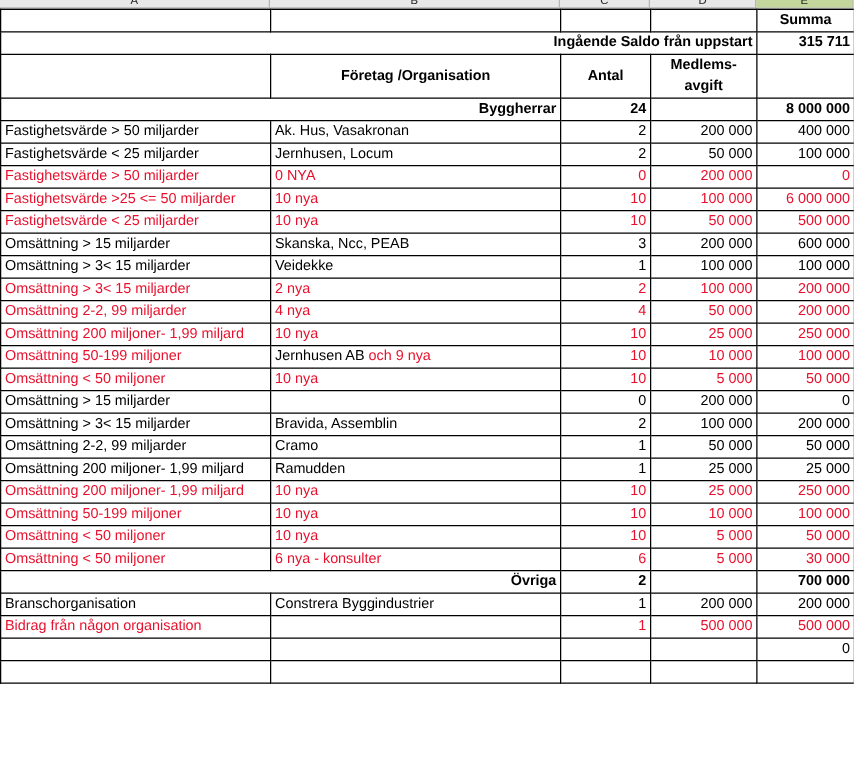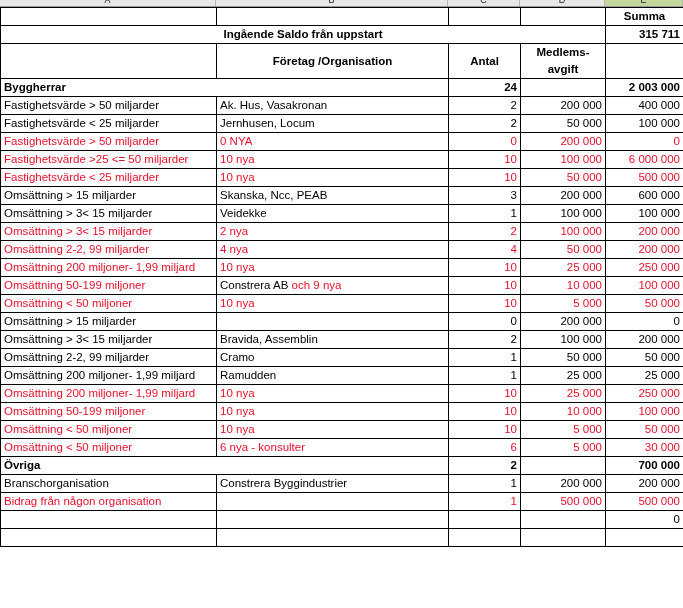--- a/index.html
+++ b/index.html
@@ -46,21 +46,21 @@
   col.c-d{width:85px;}
   col.c-e{width:78px;}
 
   .num{text-align:right;}
   .ctr{text-align:center;}
   .bold{font-weight:bold;}
   .red{color:#e8112d;}
   .blk{color:#000;}
 
   
-  .fill-band{background:#7b9444;}          
+  .fill-band{background:#7b9444;text-align:right;}          
   .fill-pale{background:#d8e4bc;}          
   .fill-head{background:#c3d69b;}          
   .fill-total{background:#4e6226;color:#ffffff;} 
   .fill-white{background:#ffffff;}
 
   .hdr-cell{
     height:34px;line-height:13px;
     text-align:center;font-weight:bold;vertical-align:middle;
     white-space:normal;
   }
@@ -103,21 +103,21 @@
           <td class="fill-white hdr-cell"></td>
           <td class="fill-white hdr-cell">Företag /Organisation</td>
           <td class="fill-white hdr-cell">Antal</td>
           <td class="fill-white hdr-cell"><span>Medlems-</span><br><span>avgift</span></td>
           <td class="fill-band hdr-cell"></td>
         </tr>
         <tr>
           <td class="fill-band bold " colspan="2">Byggherrar</td>
           <td class="fill-band num bold">24</td>
           <td class="fill-band"></td>
-          <td class="fill-band num bold">2 003 000</td>
+          <td class="fill-band num bold">8 000 000</td>
         </tr>
         <tr>
           <td class="fill-white ">Fastighetsvärde &gt; 50 miljarder</td>
           <td class="fill-white ">Ak. Hus,  Vasakronan</td>
           <td class="fill-white num ">2</td>
           <td class="fill-white num ">200 000</td>
           <td class="fill-pale num ">400 000</td>
         </tr>
         <tr>
           <td class="fill-white ">Fastighetsvärde &lt; 25 miljarder</td>
@@ -177,21 +177,21 @@
         </tr>
         <tr>
           <td class="fill-white red">Omsättning 200 miljoner- 1,99 miljard</td>
           <td class="fill-white red">10 nya</td>
           <td class="fill-white num red">10</td>
           <td class="fill-white num red">25 000</td>
           <td class="fill-pale num red">250 000</td>
         </tr>
         <tr>
           <td class="fill-white red">Omsättning 50-199 miljoner</td>
-          <td class="fill-white"><span class="blk">Constrera AB</span><span class="red"> och 9 nya</span></td>
+          <td class="fill-white"><span class="blk">Jernhusen AB</span><span class="red"> och 9 nya</span></td>
           <td class="fill-white num red">10</td>
           <td class="fill-white num red">10 000</td>
           <td class="fill-pale num red">100 000</td>
         </tr>
         <tr>
           <td class="fill-white red">Omsättning &lt; 50 miljoner</td>
           <td class="fill-white red">10 nya</td>
           <td class="fill-white num red">10</td>
           <td class="fill-white num red">5 000</td>
           <td class="fill-pale num red">50 000</td>

